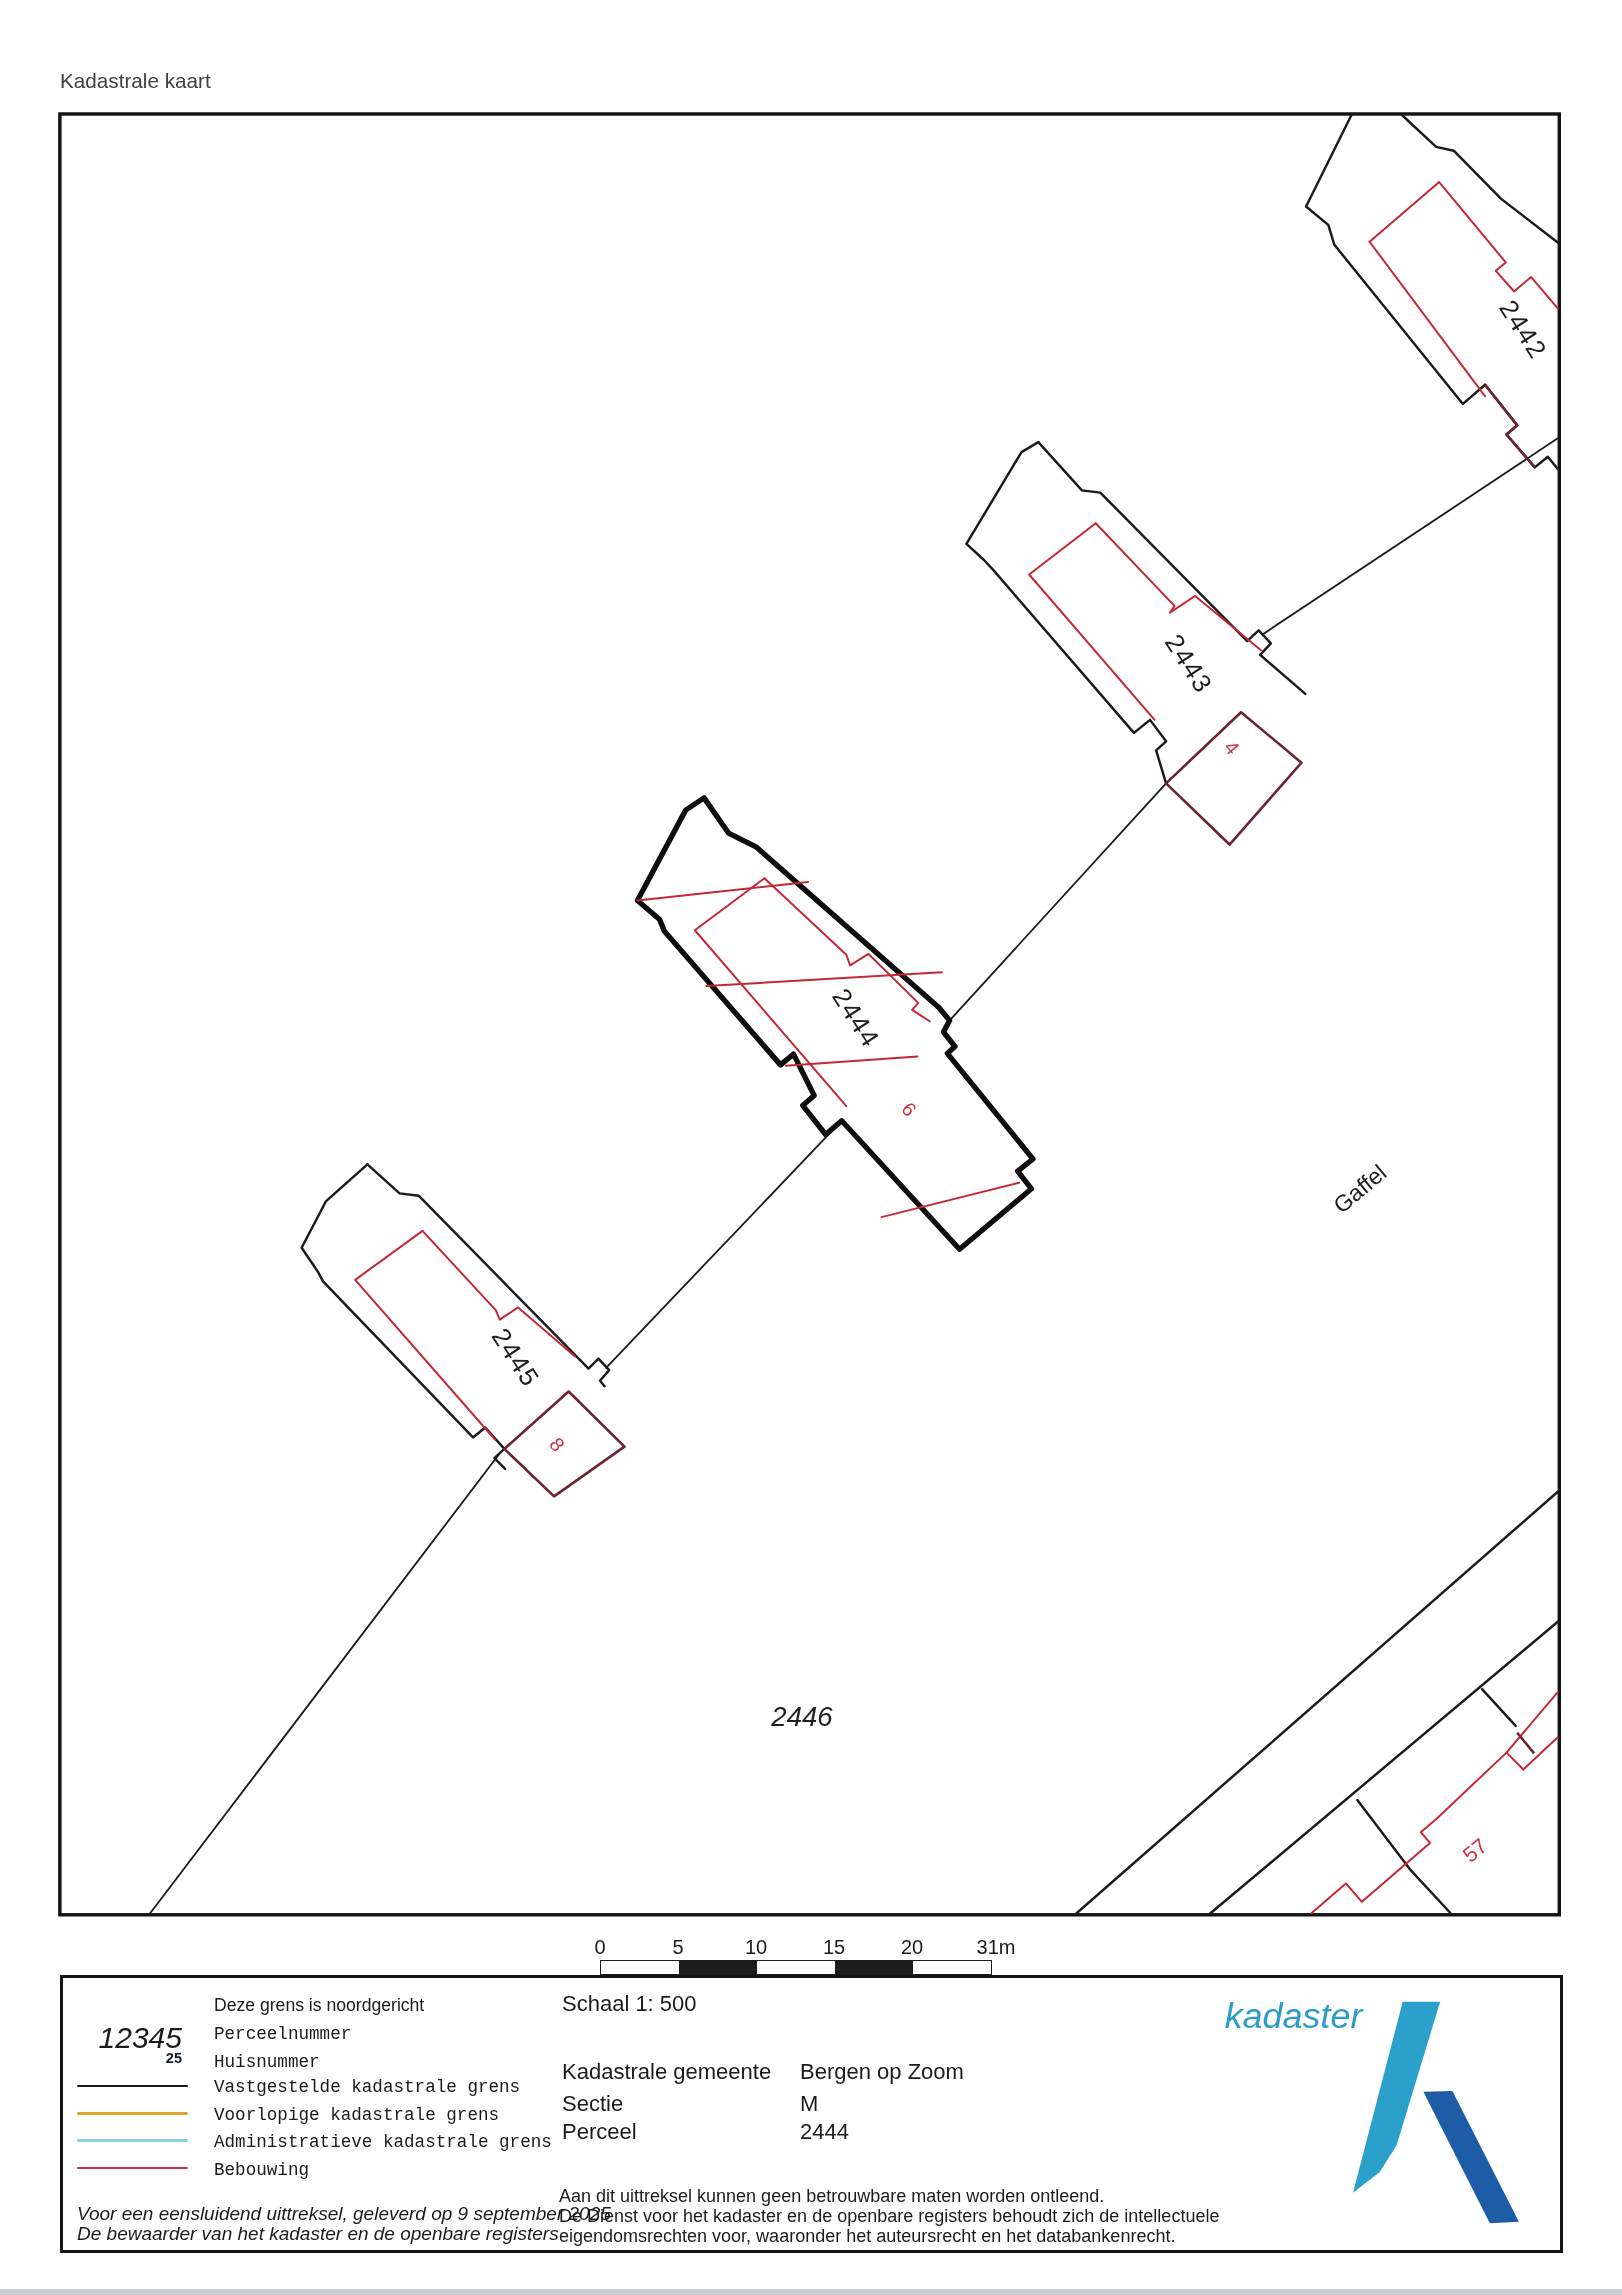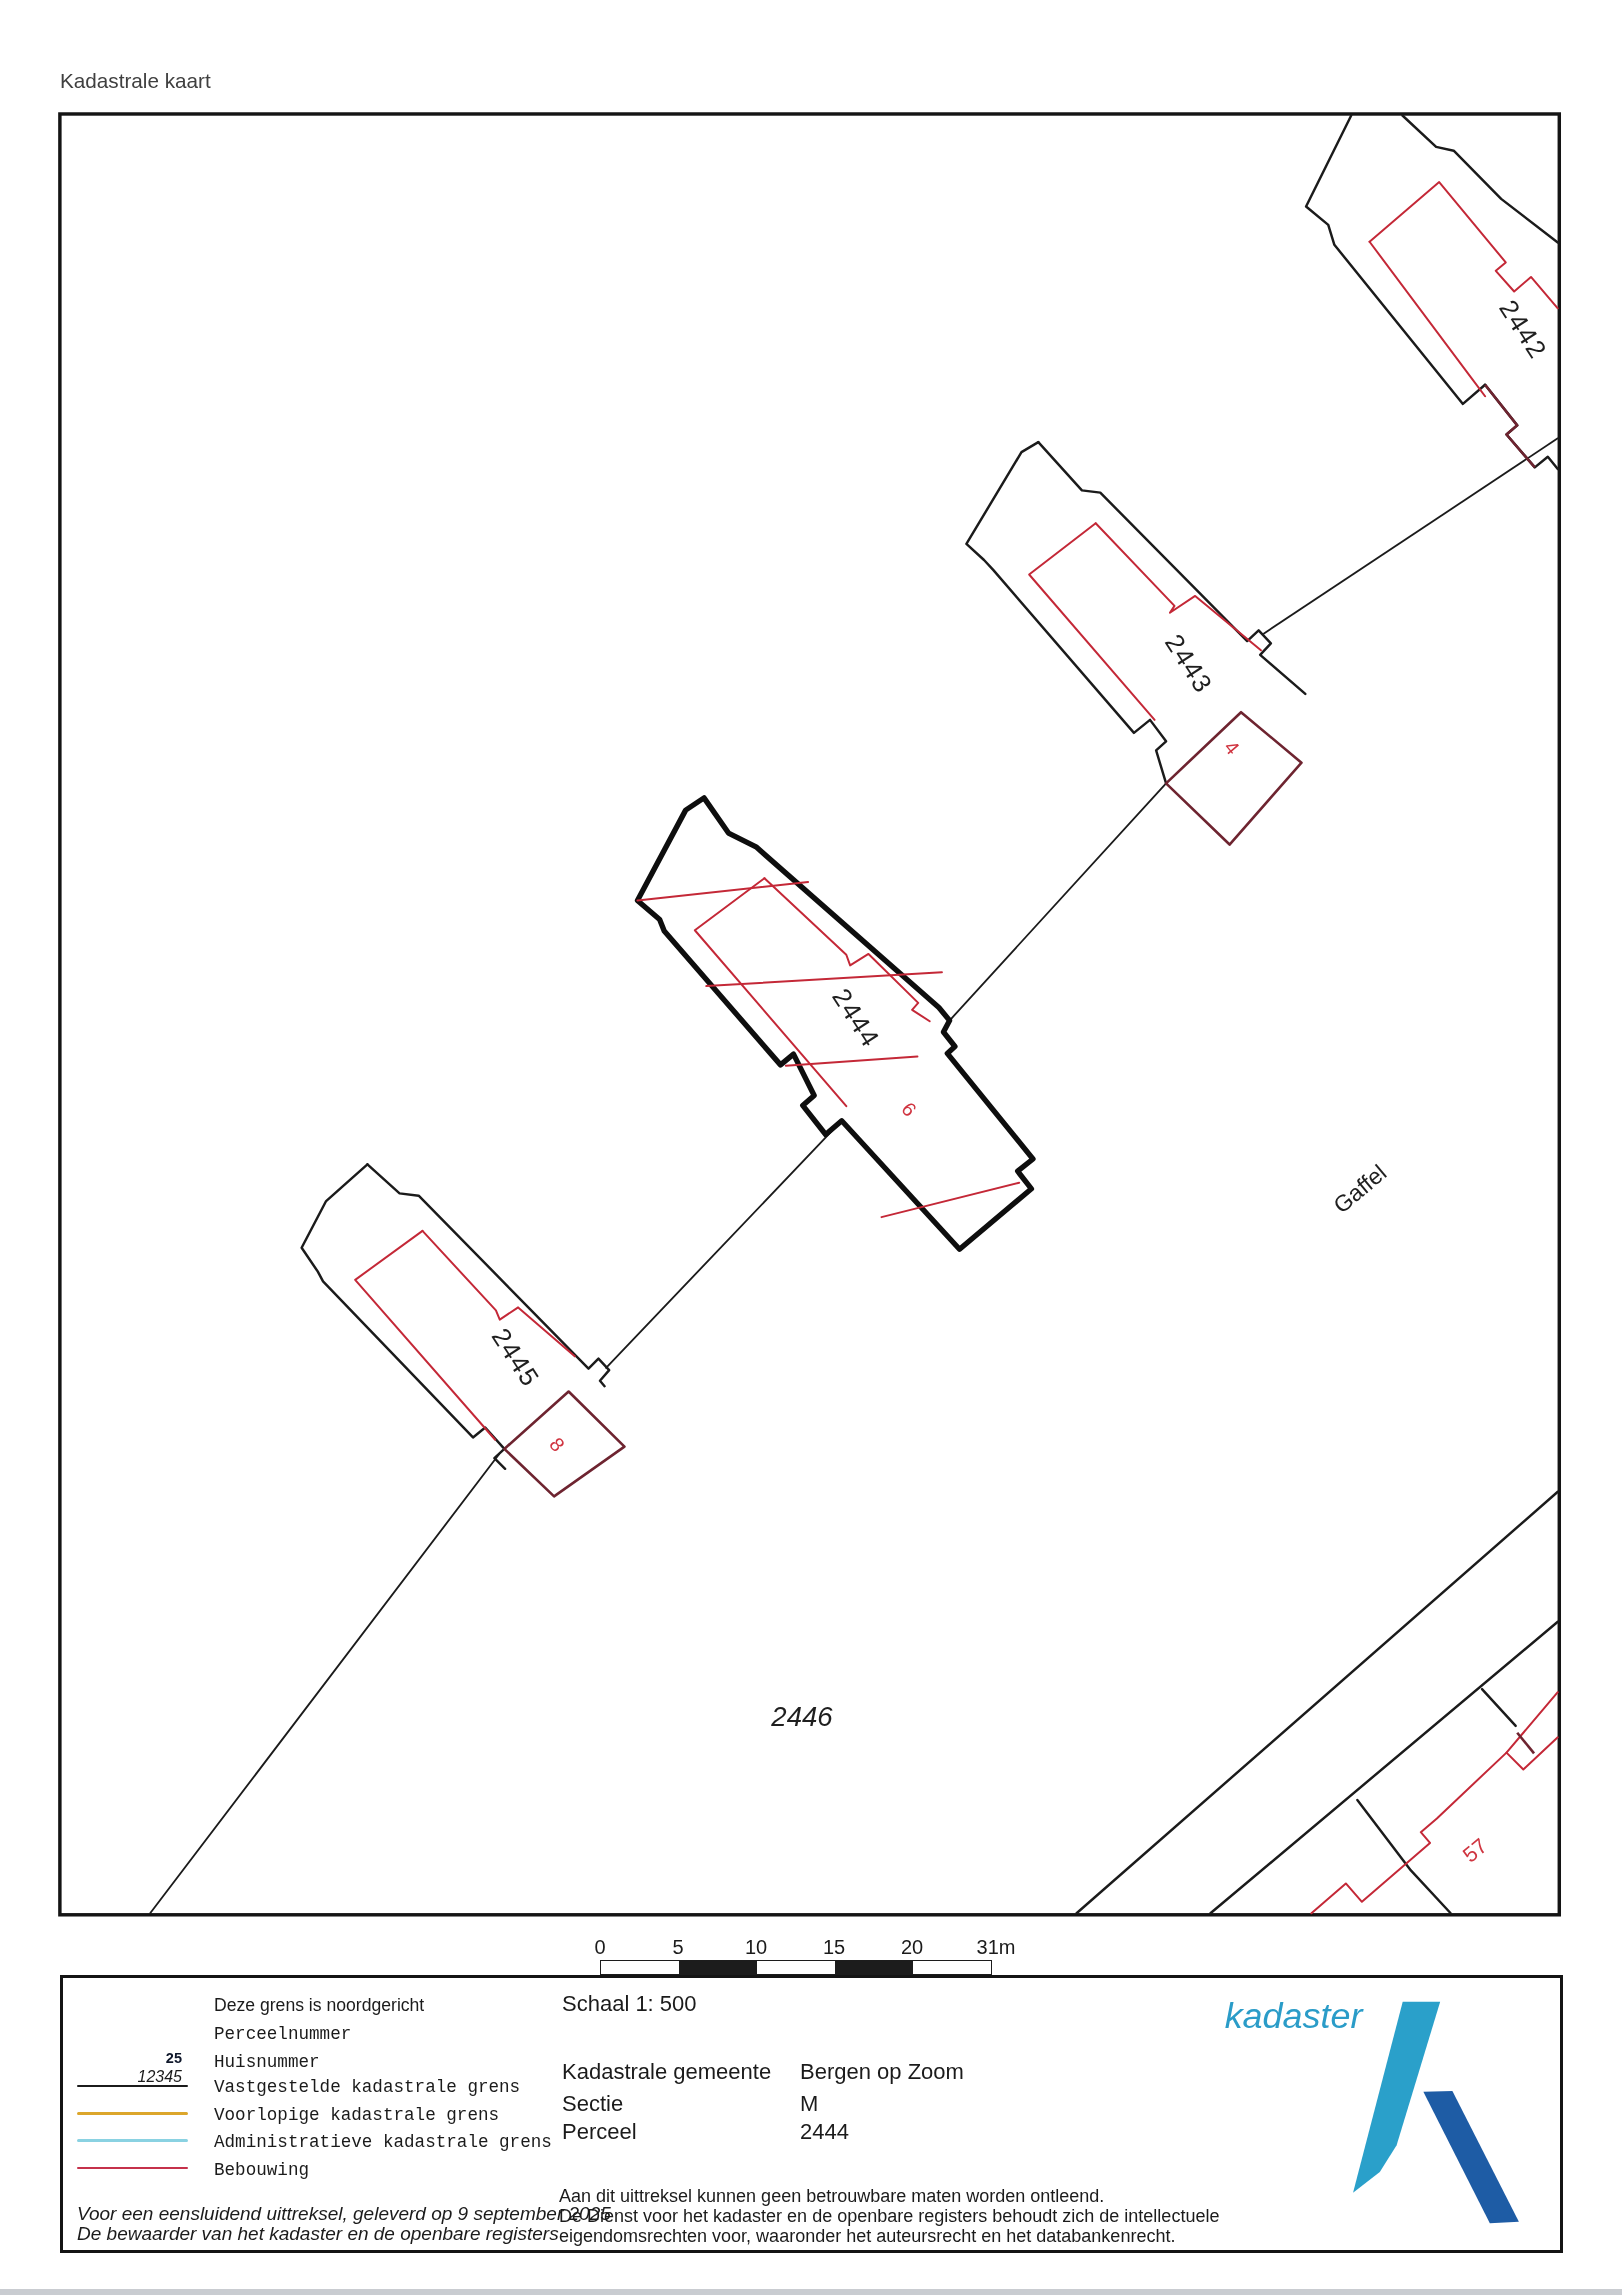--- a/index.html
+++ b/index.html
@@ -11,21 +11,21 @@
   .page-title{left:60px;top:70px;font-size:20.7px;color:#404040;}
   #map-svg{position:absolute;left:0;top:0;}
   
   .sb-label{position:absolute;top:1936px;font-size:20px;transform:translateX(-50%);color:#1b1b1b;}
   .sb-bar{position:absolute;left:600px;top:1960px;width:390px;height:13px;border:1.5px solid #1c1c1c;display:flex;box-sizing:content-box;}
   .sb-seg{width:78px;height:100%;}
   .sb-w{background:#ffffff;} .sb-b{background:#1c1c1c;}
   
   .legend-box{position:absolute;left:60px;top:1975px;width:1497px;height:272px;border:3.1px solid #141414;background:#fff;}
   .lg-sample{position:absolute;text-align:right;width:115px;}
-  .lg-num{font-style:italic;font-size:16px;left:67px;top:2021px;margin-top:47px;}
+  .lg-num{font-style:italic;font-size:30px;left:67px;top:2021px;}
   .lg-house{font-weight:bold;font-size:14.5px;color:#0f172a;left:67px;top:2051px;}
   .lg-line{position:absolute;left:77px;width:111px;border-radius:1.5px;}
   .lg-label{left:214px;font-size:17.6px;font-family:Liberation Mono, monospace;}
   .lg-foot{left:77px;font-size:19px;font-style:italic;}
   .info-label{left:562px;font-size:22px;}
   .info-value{left:800px;font-size:22px;}
   .disc{left:559px;font-size:18px;}
   .grey-strip{position:absolute;left:0;top:2289px;width:1623px;height:6.9px;background:#bfc3c9;opacity:.85;}
 </style>
 </head>

